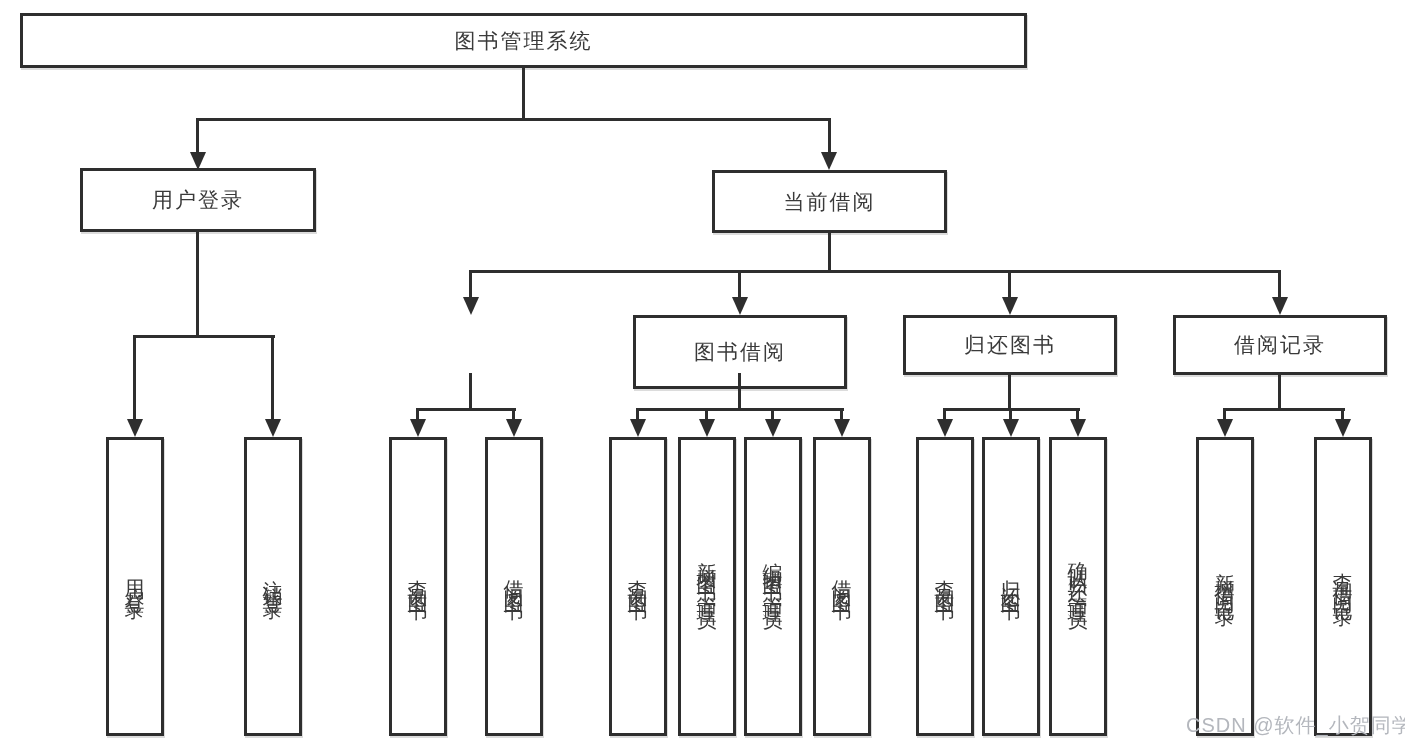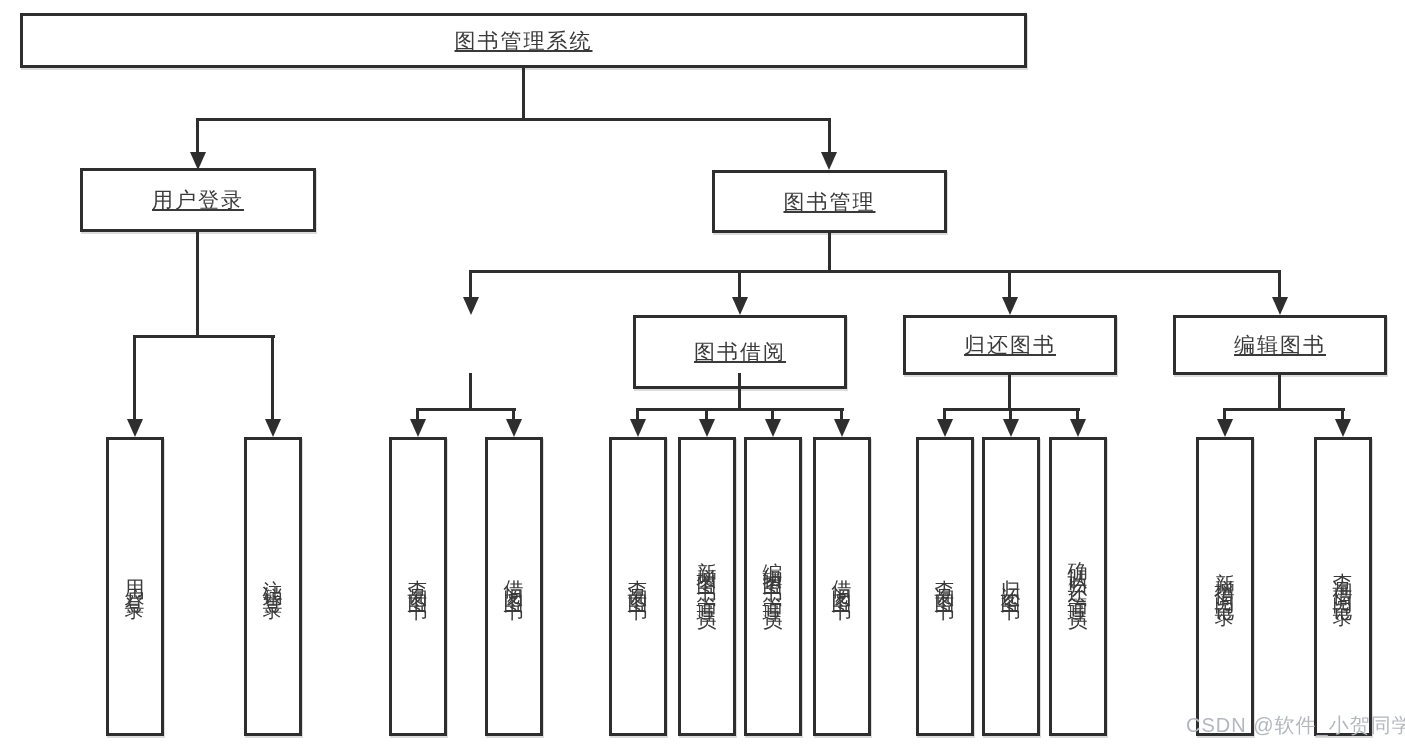--- a/index.html
+++ b/index.html
@@ -22,21 +22,20 @@
     display: flex;
     align-items: center;
     justify-content: center;
     color: #3a3a3a;
     box-shadow: 1px 2px 0 rgba(140,140,140,0.30);
   }
   .hnode span {
     font-size: 21px;
     letter-spacing: 2px;
     white-space: nowrap;
-    text-decoration: underline;
   }
   .vnode { padding-bottom: 18px; }
   .vnode span {
     writing-mode: vertical-rl;
     text-orientation: mixed;
     font-size: 20px;
     letter-spacing: 7px;
     line-height: 1;
     white-space: nowrap;
   }
@@ -78,21 +77,21 @@
   <div class="hline" style="left:196px;top:118px;width:635px"></div>
   <div class="vline" style="left:196px;top:118px;height:36px"></div>
   <div class="tri" style="left:190px;top:152px"></div>
   <div class="vline" style="left:828px;top:118px;height:36px"></div>
   <div class="tri" style="left:821px;top:152px"></div>
 
   <div class="box hnode" style="left:80px;top:168px;width:236px;height:64px">
     <span>用户登录</span>
   </div>
   <div class="box hnode" style="left:712px;top:170px;width:235px;height:63px">
-    <span>图书管理</span>
+    <span>当前借阅</span>
   </div>
 
   <div class="vline" style="left:196px;top:232px;height:106px"></div>
   <div class="hline" style="left:133px;top:335px;width:142px"></div>
   <div class="vline" style="left:133px;top:335px;height:85px"></div>
   <div class="tri" style="left:127px;top:419px"></div>
   <div class="vline" style="left:271px;top:335px;height:85px"></div>
   <div class="tri" style="left:265px;top:419px"></div>
 
   <div class="vline" style="left:828px;top:233px;height:40px"></div>
@@ -106,21 +105,21 @@
   <div class="vline" style="left:1278px;top:270px;height:28px"></div>
   <div class="tri" style="left:1272px;top:297px"></div>
 
   <div class="box hnode" style="left:633px;top:315px;width:214px;height:74px">
     <span>图书借阅</span>
   </div>
   <div class="box hnode" style="left:903px;top:315px;width:214px;height:60px">
     <span>归还图书</span>
   </div>
   <div class="box hnode" style="left:1173px;top:315px;width:214px;height:60px">
-    <span>编辑图书</span>
+    <span>借阅记录</span>
   </div>
 
   <div class="vline" style="left:469px;top:373px;height:38px"></div>
   <div class="vline" style="left:738px;top:373px;height:38px"></div>
   <div class="vline" style="left:1008px;top:373px;height:38px"></div>
   <div class="vline" style="left:1278px;top:373px;height:38px"></div>
 
   <div class="hline" style="left:416px;top:408px;width:100px"></div>
   <div class="hline" style="left:636px;top:408px;width:208px"></div>
   <div class="hline" style="left:943px;top:408px;width:137px"></div>

